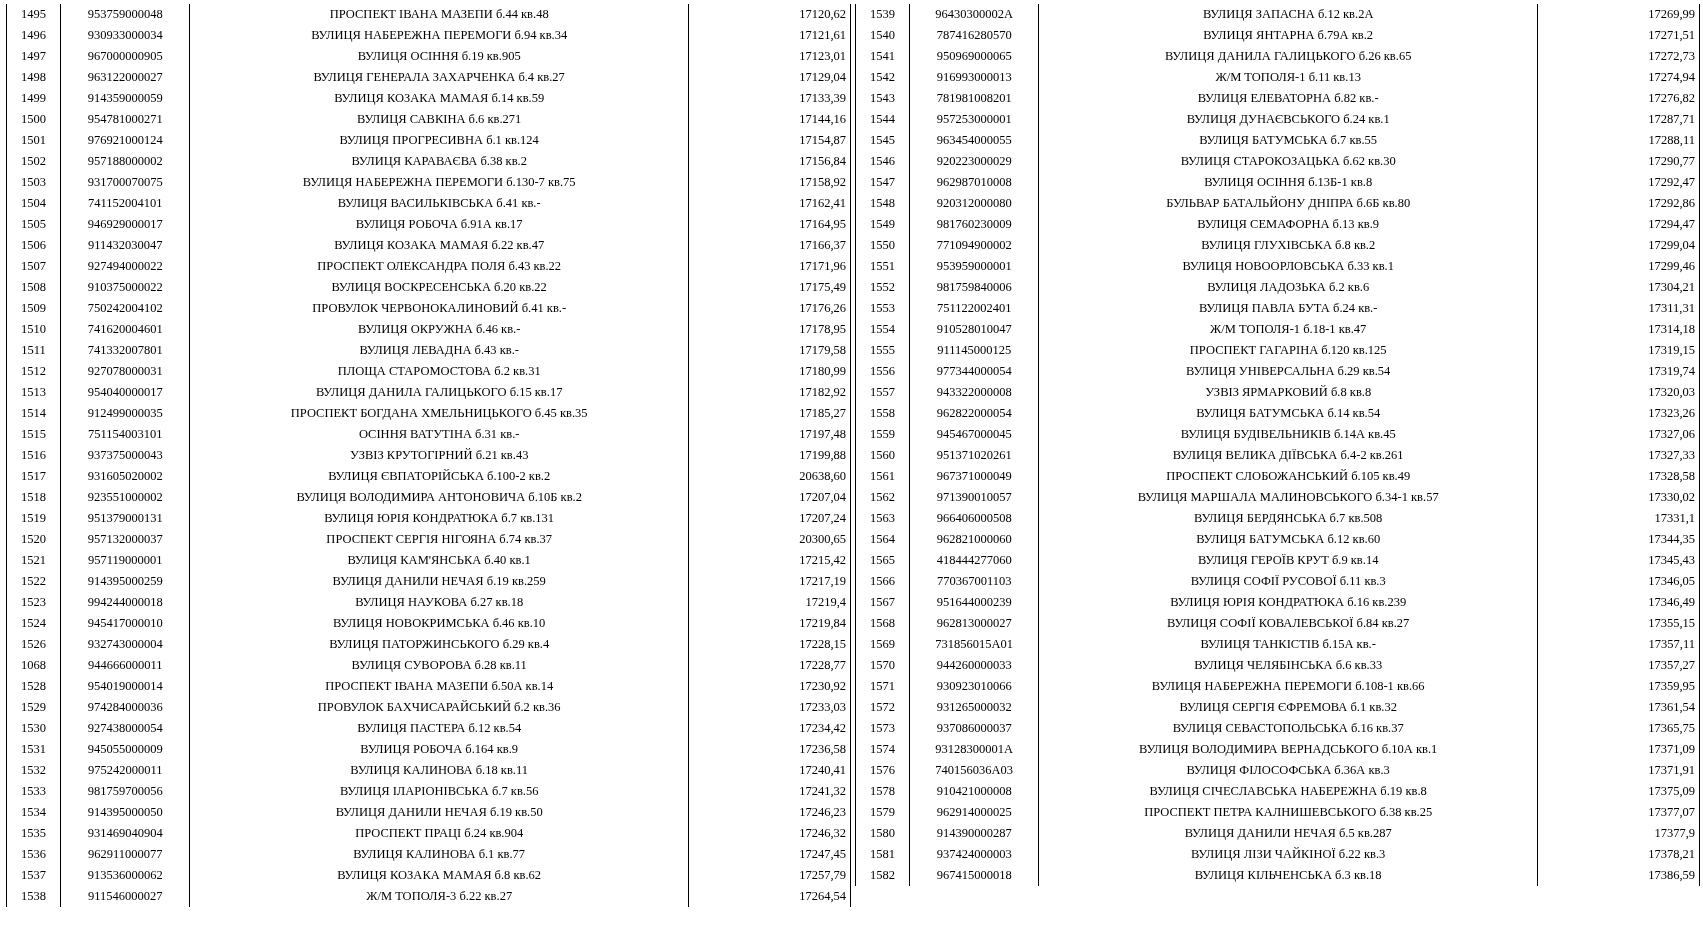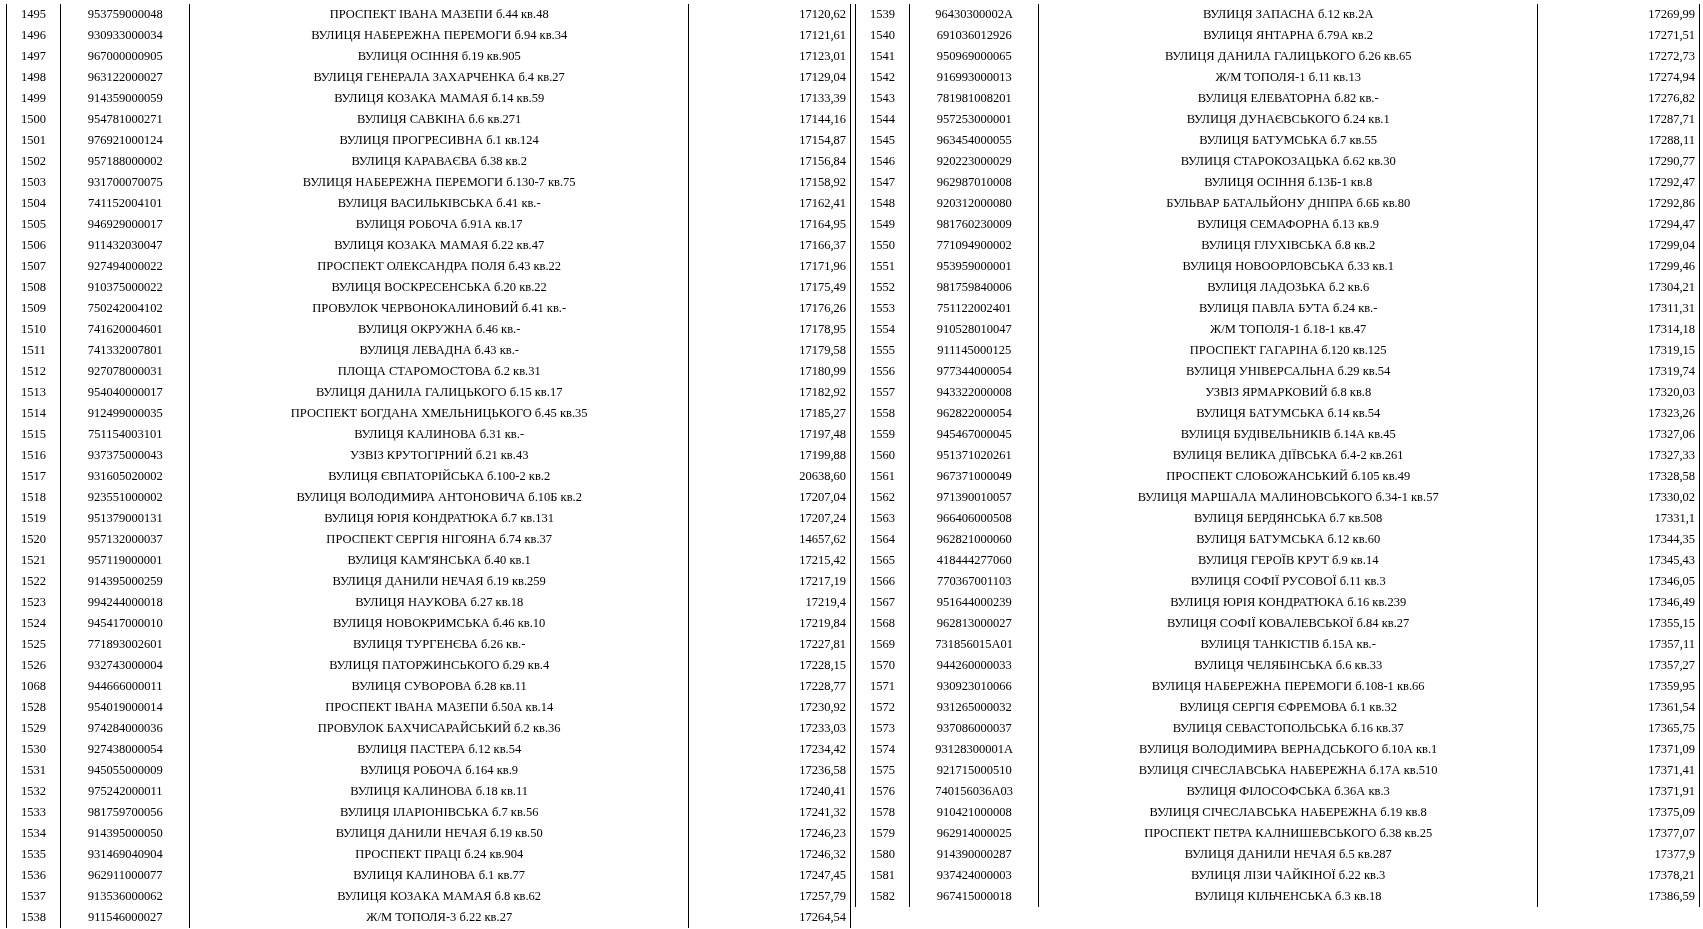--- a/index.html
+++ b/index.html
@@ -188,21 +188,21 @@
           </tr>
           <tr>
             <td class="c-num">1514</td>
             <td class="c-code">912499000035</td>
             <td class="c-addr">ПРОСПЕКТ БОГДАНА ХМЕЛЬНИЦЬКОГО б.45 кв.35</td>
             <td class="c-sum">17185,27</td>
           </tr>
           <tr>
             <td class="c-num">1515</td>
             <td class="c-code">751154003101</td>
-            <td class="c-addr">ВУЛИЦЯ КАЛИНОВА б.31 кв.-</td>
+            <td class="c-addr">ОСІННЯ ВАТУТІНА б.31 кв.-</td>
             <td class="c-sum">17197,48</td>
           </tr>
           <tr>
             <td class="c-num">1516</td>
             <td class="c-code">937375000043</td>
             <td class="c-addr">УЗВІЗ КРУТОГІРНИЙ б.21 кв.43</td>
             <td class="c-sum">17199,88</td>
           </tr>
           <tr>
             <td class="c-num">1517</td>
@@ -219,21 +219,21 @@
           <tr>
             <td class="c-num">1519</td>
             <td class="c-code">951379000131</td>
             <td class="c-addr">ВУЛИЦЯ ЮРІЯ КОНДРАТЮКА б.7 кв.131</td>
             <td class="c-sum">17207,24</td>
           </tr>
           <tr>
             <td class="c-num">1520</td>
             <td class="c-code">957132000037</td>
             <td class="c-addr">ПРОСПЕКТ СЕРГІЯ НІГОЯНА б.74 кв.37</td>
-            <td class="c-sum">14657,62</td>
+            <td class="c-sum">20300,65</td>
           </tr>
           <tr>
             <td class="c-num">1521</td>
             <td class="c-code">957119000001</td>
             <td class="c-addr">ВУЛИЦЯ КАМ'ЯНСЬКА б.40 кв.1</td>
             <td class="c-sum">17215,42</td>
           </tr>
           <tr>
             <td class="c-num">1522</td>
             <td class="c-code">914395000259</td>
@@ -244,26 +244,20 @@
             <td class="c-num">1523</td>
             <td class="c-code">994244000018</td>
             <td class="c-addr">ВУЛИЦЯ НАУКОВА б.27 кв.18</td>
             <td class="c-sum">17219,4</td>
           </tr>
           <tr>
             <td class="c-num">1524</td>
             <td class="c-code">945417000010</td>
             <td class="c-addr">ВУЛИЦЯ НОВОКРИМСЬКА б.46 кв.10</td>
             <td class="c-sum">17219,84</td>
-          </tr>
-          <tr>
-            <td class="c-num">1525</td>
-            <td class="c-code">771893002601</td>
-            <td class="c-addr">ВУЛИЦЯ ТУРГЕНЄВА б.26 кв.-</td>
-            <td class="c-sum">17227,81</td>
           </tr>
           <tr>
             <td class="c-num">1526</td>
             <td class="c-code">932743000004</td>
             <td class="c-addr">ВУЛИЦЯ ПАТОРЖИНСЬКОГО б.29 кв.4</td>
             <td class="c-sum">17228,15</td>
           </tr>
           <tr>
             <td class="c-num">1068</td>
             <td class="c-code">944666000011</td>
@@ -344,21 +338,21 @@
     <table class="reg">
       <tbody id="right-body">
           <tr>
             <td class="c-num">1539</td>
             <td class="c-code">96430300002A</td>
             <td class="c-addr">ВУЛИЦЯ ЗАПАСНА б.12 кв.2А</td>
             <td class="c-sum">17269,99</td>
           </tr>
           <tr>
             <td class="c-num">1540</td>
-            <td class="c-code">691036012926</td>
+            <td class="c-code">787416280570</td>
             <td class="c-addr">ВУЛИЦЯ ЯНТАРНА б.79А кв.2</td>
             <td class="c-sum">17271,51</td>
           </tr>
           <tr>
             <td class="c-num">1541</td>
             <td class="c-code">950969000065</td>
             <td class="c-addr">ВУЛИЦЯ ДАНИЛА ГАЛИЦЬКОГО б.26 кв.65</td>
             <td class="c-sum">17272,73</td>
           </tr>
           <tr>
@@ -551,26 +545,20 @@
             <td class="c-num">1573</td>
             <td class="c-code">937086000037</td>
             <td class="c-addr">ВУЛИЦЯ СЕВАСТОПОЛЬСЬКА б.16 кв.37</td>
             <td class="c-sum">17365,75</td>
           </tr>
           <tr>
             <td class="c-num">1574</td>
             <td class="c-code">93128300001A</td>
             <td class="c-addr">ВУЛИЦЯ ВОЛОДИМИРА ВЕРНАДСЬКОГО б.10А кв.1</td>
             <td class="c-sum">17371,09</td>
-          </tr>
-          <tr>
-            <td class="c-num">1575</td>
-            <td class="c-code">921715000510</td>
-            <td class="c-addr">ВУЛИЦЯ СІЧЕСЛАВСЬКА НАБЕРЕЖНА б.17А кв.510</td>
-            <td class="c-sum">17371,41</td>
           </tr>
           <tr>
             <td class="c-num">1576</td>
             <td class="c-code">740156036A03</td>
             <td class="c-addr">ВУЛИЦЯ ФІЛОСОФСЬКА б.36А кв.3</td>
             <td class="c-sum">17371,91</td>
           </tr>
           <tr>
             <td class="c-num">1578</td>
             <td class="c-code">910421000008</td>

